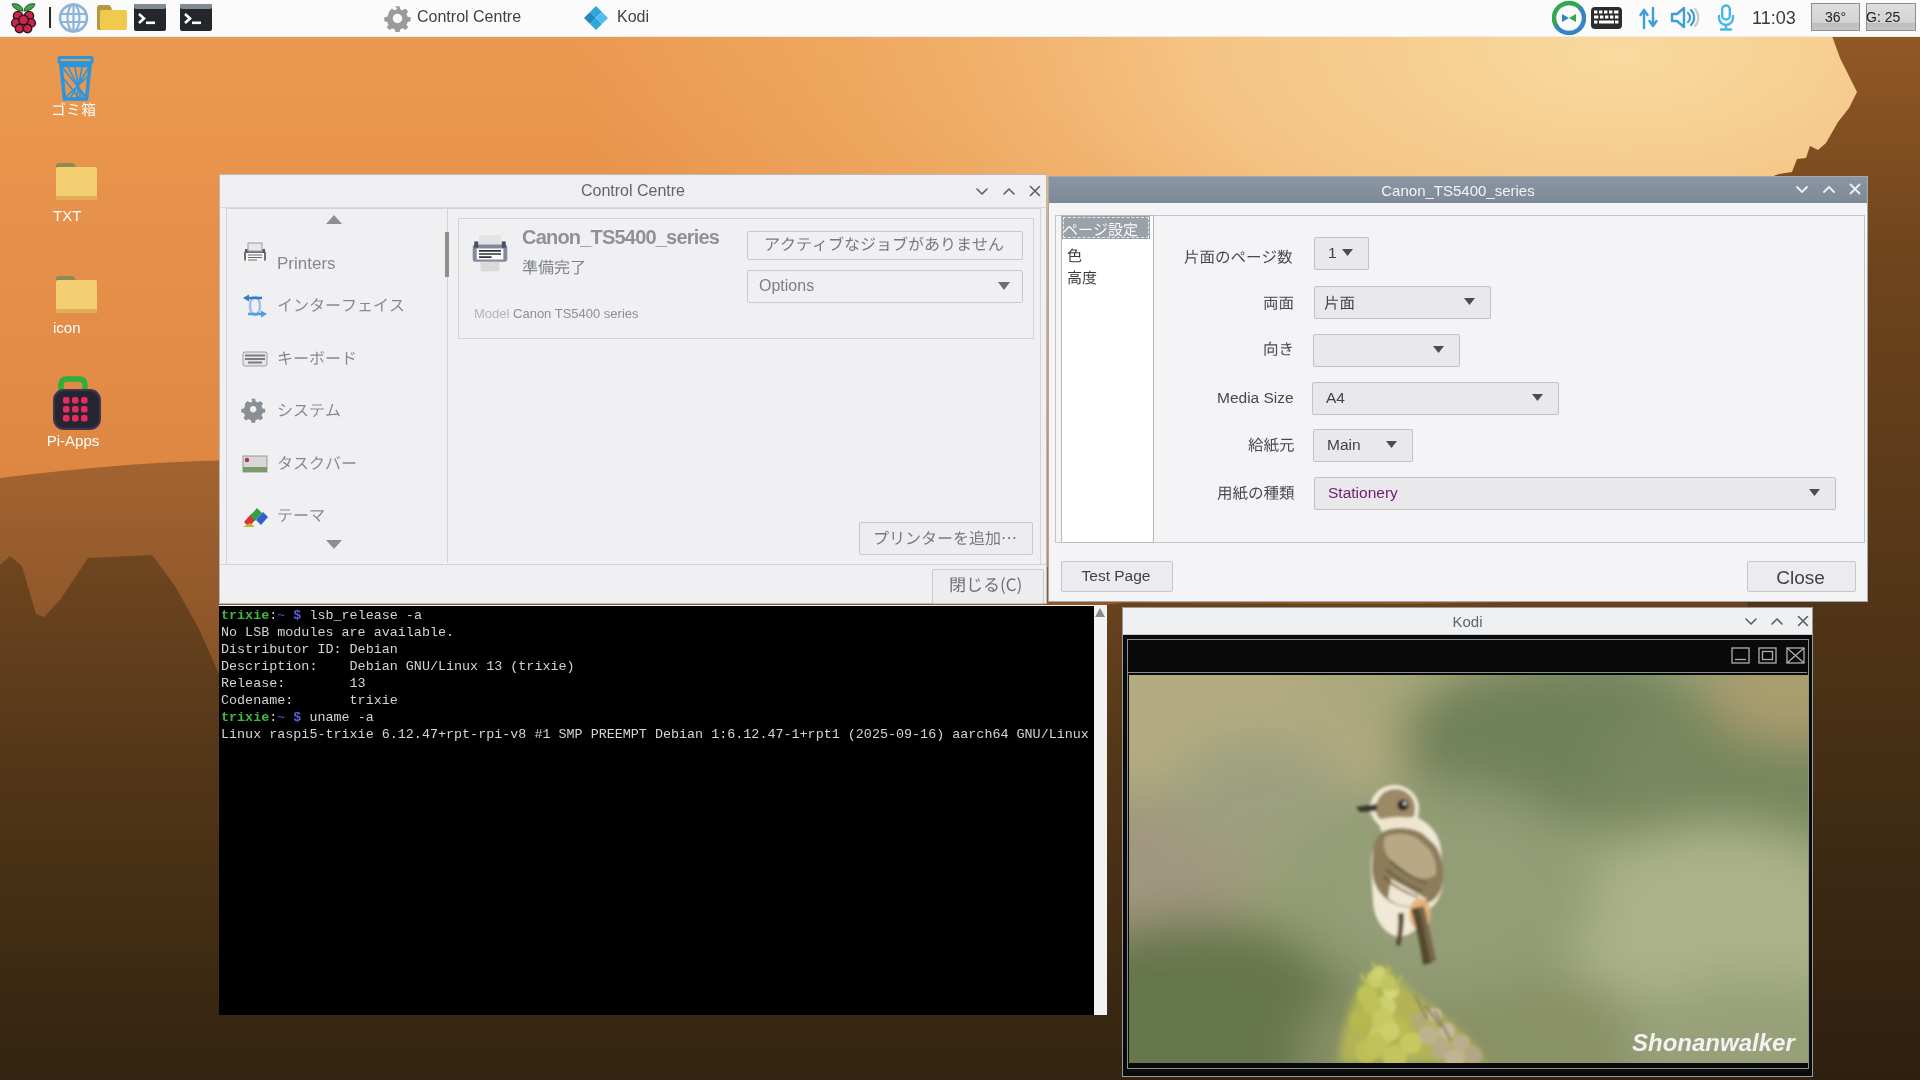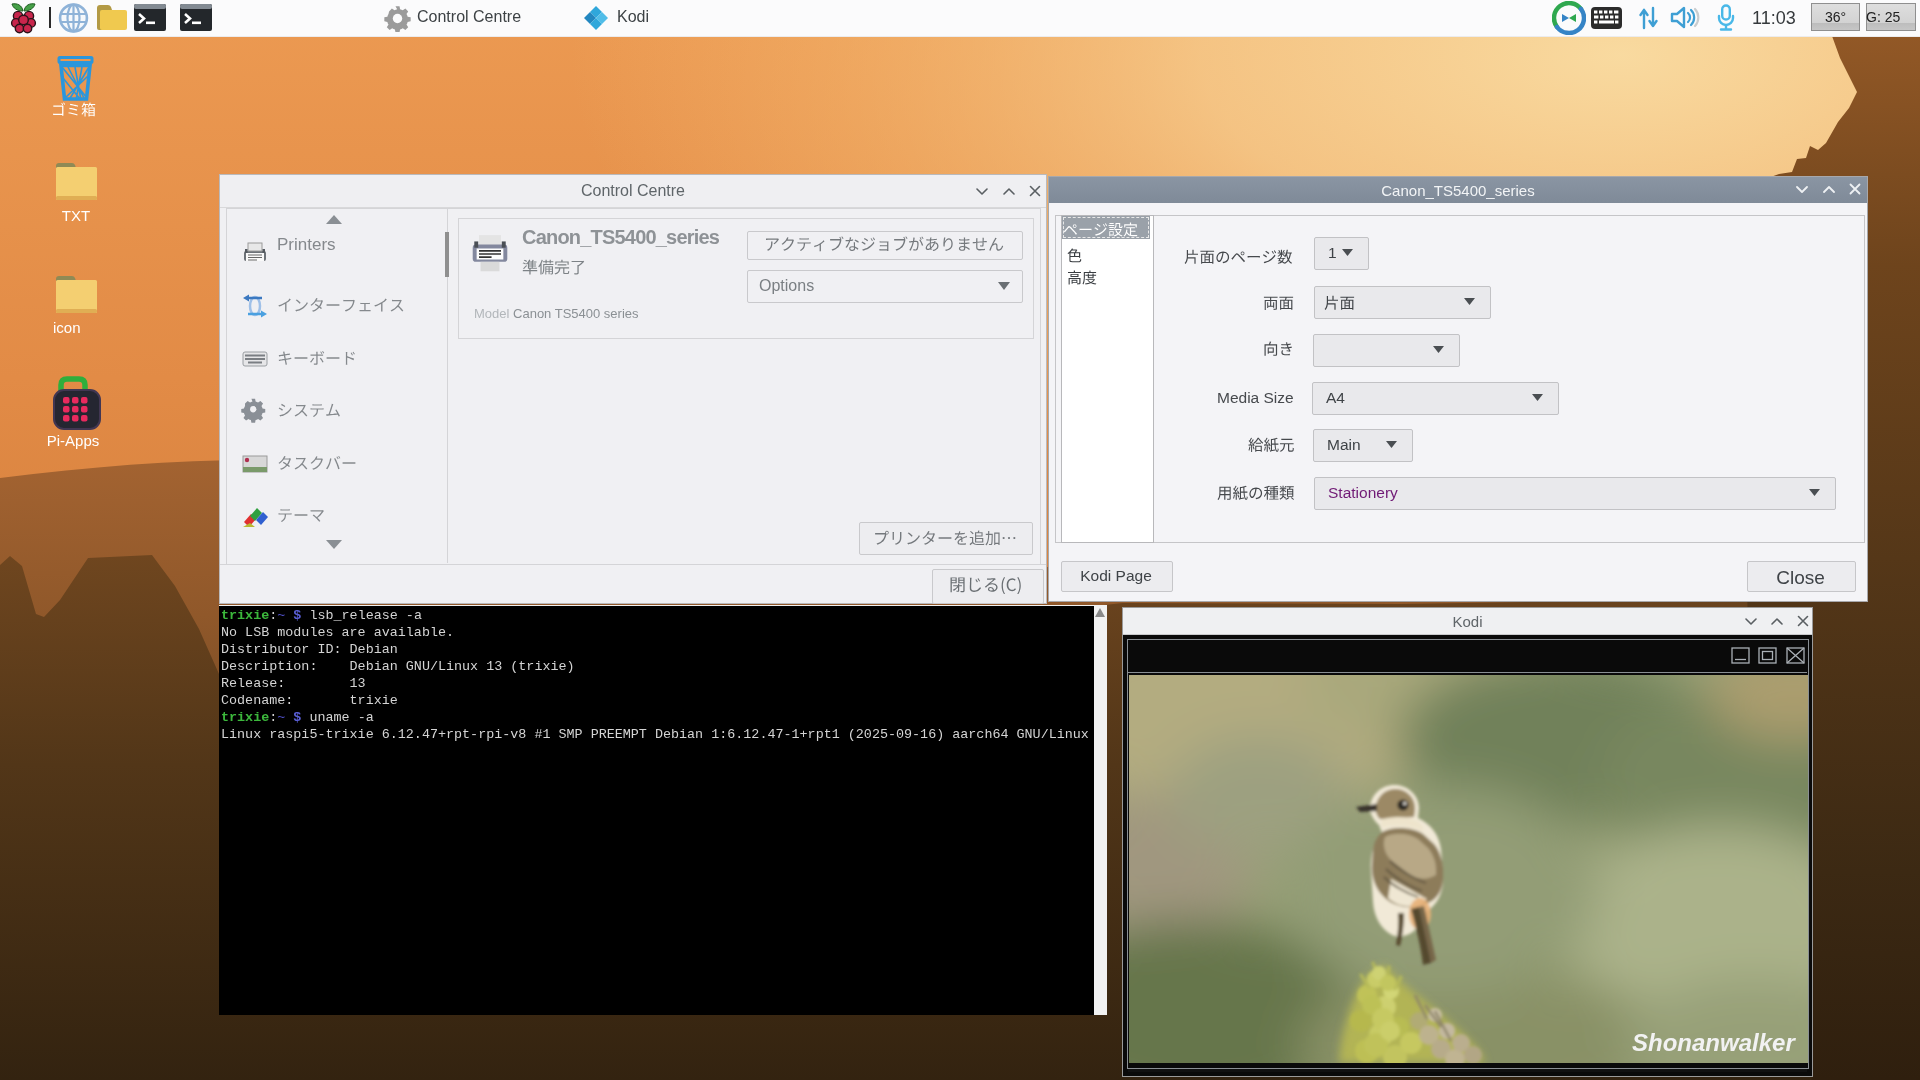--- a/index.html
+++ b/index.html
@@ -80,21 +80,21 @@
       <rect x="36" y="32" width="6.5" height="6.5" rx="2"></rect>
   <rect x="18" y="41" width="6.5" height="6.5" rx="2"></rect>
       <rect x="27" y="41" width="6.5" height="6.5" rx="2"></rect>
       <rect x="36" y="41" width="6.5" height="6.5" rx="2"></rect>
  </g>
 </svg>
 
 <svg style="position:absolute;left:51px;top:101.8px;" width="45" height="15.8" viewBox="0 -13.20 45 15.8">
     <path d="M11 -12.4Q11.2 -12.1 11.4 -11.8Q11.6 -11.4 11.9 -11Q12.1 -10.7 12.2 -10.4L11.4 -10Q11.2 -10.3 11 -10.7Q10.8 -11.1 10.6 -11.4Q10.4 -11.8 10.2 -12ZM12.9 -12.8Q13.1 -12.6 13.3 -12.2Q13.5 -11.8 13.8 -11.5Q14 -11.1 14.1 -10.8L13.3 -10.5Q13.1 -10.9 12.7 -11.5Q12.4 -12.1 12.1 -12.5ZM2.3 -9.8Q2.7 -9.8 3.1 -9.8Q3.6 -9.8 3.9 -9.8H11.3Q11.6 -9.8 11.9 -9.8Q12.2 -9.8 12.4 -9.8Q12.4 -9.5 12.4 -9.2Q12.4 -8.9 12.4 -8.6V-0.9Q12.4 -0.5 12.4 -0Q12.4 0.4 12.4 0.6H11.1Q11.1 0.4 11.1 0Q11.1 -0.3 11.1 -0.7V-8.5H3.9Q3.5 -8.5 3 -8.5Q2.5 -8.5 2.3 -8.5ZM2.1 -1.6Q2.4 -1.5 2.8 -1.5Q3.3 -1.5 3.8 -1.5H11.8V-0.3H3.8Q3.3 -0.3 2.9 -0.2Q2.4 -0.2 2.1 -0.2Z M19.3 -11.4Q19.9 -11.3 20.7 -11.1Q21.5 -11 22.4 -10.8Q23.3 -10.7 24.2 -10.4Q25 -10.2 25.8 -10Q26.6 -9.8 27.2 -9.6L26.7 -8.5Q26.1 -8.7 25.4 -8.9Q24.6 -9.1 23.8 -9.3Q22.9 -9.5 22 -9.7Q21.1 -9.9 20.3 -10Q19.5 -10.2 18.9 -10.2ZM18.6 -7.4Q19.4 -7.3 20.4 -7.1Q21.4 -6.9 22.5 -6.6Q23.5 -6.4 24.5 -6.1Q25.5 -5.8 26.2 -5.6L25.7 -4.4Q25.1 -4.7 24.1 -5Q23.2 -5.2 22.1 -5.5Q21 -5.7 20 -5.9Q19 -6.1 18.2 -6.3ZM17.8 -3Q18.6 -2.9 19.5 -2.7Q20.4 -2.5 21.4 -2.3Q22.5 -2.1 23.4 -1.8Q24.4 -1.6 25.3 -1.3Q26.1 -1 26.7 -0.8L26.2 0.4Q25.6 0.1 24.8 -0.2Q23.9 -0.4 22.9 -0.7Q21.9 -1 20.9 -1.2Q19.9 -1.4 19 -1.6Q18.1 -1.8 17.3 -1.9Z M37.5 -7.8H43.7V1.1H42.6V-6.8H38.5V1.2H37.5ZM30.9 -6.6H37V-5.6H30.9ZM38 -5.3H43.1V-4.4H38ZM38 -2.9H43.1V-2H38ZM38 -0.4H43.1V0.5H38ZM33.5 -8.3H34.6V1.2H33.5ZM34.4 -5.1Q34.6 -5 35 -4.7Q35.4 -4.3 35.8 -4Q36.2 -3.6 36.5 -3.3Q36.9 -2.9 37 -2.8L36.3 -1.9Q36.1 -2.1 35.8 -2.5Q35.5 -2.9 35.1 -3.3Q34.7 -3.7 34.4 -4.1Q34 -4.4 33.8 -4.6ZM32.5 -11.1H37.3V-10.2H32.5ZM38.4 -11.1H44.2V-10.2H38.4ZM32.8 -12.7 33.9 -12.4Q33.6 -11.6 33.2 -10.8Q32.8 -10 32.4 -9.3Q31.9 -8.6 31.5 -8Q31.4 -8.1 31.2 -8.2Q31.1 -8.4 30.9 -8.5Q30.7 -8.6 30.5 -8.7Q31.3 -9.4 31.8 -10.5Q32.4 -11.5 32.8 -12.7ZM38.7 -12.7 39.8 -12.4Q39.4 -11.2 38.8 -10Q38.1 -8.9 37.4 -8.2Q37.3 -8.2 37.1 -8.4Q37 -8.5 36.8 -8.6Q36.6 -8.7 36.5 -8.8Q37.2 -9.5 37.8 -10.5Q38.3 -11.5 38.7 -12.7ZM33.4 -10.4 34.3 -10.8Q34.6 -10.2 34.9 -9.6Q35.2 -9 35.3 -8.5L34.3 -8.1Q34.2 -8.6 34 -9.2Q33.7 -9.9 33.4 -10.4ZM39.6 -10.4 40.5 -10.8Q40.9 -10.3 41.3 -9.6Q41.7 -9 41.9 -8.6L40.9 -8.1Q40.8 -8.6 40.4 -9.2Q40 -9.9 39.6 -10.4ZM33.5 -6.1 34.3 -5.6Q34 -4.7 33.5 -3.8Q33 -2.8 32.4 -1.9Q31.8 -1 31.2 -0.4Q31.1 -0.6 30.9 -0.9Q30.7 -1.1 30.5 -1.3Q31.1 -1.8 31.6 -2.6Q32.2 -3.4 32.7 -4.3Q33.2 -5.2 33.5 -6.1Z" fill="#ffffff"></path>
   </svg>
-<div class="abs" style="left:53px;top:207px;width:46px;text-align:center;font-size:15px;color:#fff">TXT</div>
+<div class="abs" style="left:53px;top:207px;width:46px;text-align:left;font-size:15px;color:#fff">TXT</div>
 <div class="abs" style="left:53px;top:319px;width:46px;text-align:left;font-size:15px;color:#fff">icon</div>
 <div class="abs" style="left:41px;top:432px;width:64px;text-align:center;font-size:15px;color:#fff">Pi-Apps</div>
 <div class="abs" style="left:0;top:0;width:1920px;height:36px;background:#fbfbfc;border-bottom:1px solid #ececee"></div>
 
 <svg class="abs" style="left:9px;top:2px" width="30" height="32" viewBox="0 0 30 32">
  <g fill="#46a048" stroke="#1e5c20" stroke-width="1">
   <path d="M14,9 C8,9 4,6 3,2 C8,1 13,3 14,9 Z"></path>
   <path d="M15,9 C21,9 25,6 26,2 C21,1 16,3 15,9 Z"></path>
  </g>
  <g fill="#c8254c" stroke="#2a1218" stroke-width="1.4">
@@ -356,21 +356,21 @@
       <polygon points="0,0 16,0 8,9" fill="#8a8f94"></polygon>
     </svg>
     <svg class="abs" style="left:21px;top:65px" width="28" height="28" viewBox="0 0 28 28">
       <rect x="3" y="11" width="22" height="10" rx="2" fill="#6d7278"></rect>
       <rect x="7" y="3" width="14" height="8" fill="#e8e8e8" stroke="#9a9a9a"></rect>
       <rect x="5" y="13" width="18" height="8" fill="#fafafa"></rect>
       <path d="M7,15 L21,15 M7,17.5 L21,17.5 M7,20 L16,20" stroke="#666" stroke-width="1.1"></path>
       <rect x="4" y="9" width="2.5" height="4" fill="#555a60"></rect>
       <rect x="21.5" y="9" width="2.5" height="4" fill="#555a60"></rect>
     </svg>
-    <div class="abs" style="left:57px;top:60px;font-size:17px;color:#85898d">Printers</div>
+    <div class="abs" style="left:57px;top:79px;font-size:17px;color:#85898d">Printers</div>
     <svg class="abs" style="left:21px;top:117px" width="28" height="28" viewBox="0 0 28 28">
       <ellipse cx="14" cy="14" rx="5" ry="9" fill="none" stroke="#9fc0e8" stroke-width="2.5"></ellipse>
       <path d="M21,6 L7,6" stroke="#3b78c0" stroke-width="2.5"></path>
       <polygon points="8,2.5 8,9.5 2,6" fill="#3b78c0"></polygon>
       <path d="M7,22 L21,22" stroke="#4aa0e0" stroke-width="2.5"></path>
       <polygon points="20,18.5 20,25.5 26,22" fill="#4aa0e0"></polygon>
     </svg>
     <svg style="position:absolute;left:57px;top:121.9px;" width="128" height="16.8" viewBox="0 -14.08 128 16.8">
       <path d="M1.4 -5.8Q3.5 -6.3 5.2 -7.1Q7 -7.9 8.4 -8.8Q9.2 -9.3 10 -9.9Q10.8 -10.5 11.5 -11.2Q12.2 -11.9 12.7 -12.5L13.8 -11.5Q13.1 -10.8 12.4 -10.1Q11.6 -9.4 10.7 -8.8Q9.8 -8.2 8.9 -7.6Q8 -7.1 6.9 -6.5Q5.8 -5.9 4.5 -5.4Q3.3 -4.9 2 -4.5ZM8.1 -8.1 9.5 -8.5V-1.2Q9.5 -0.9 9.5 -0.6Q9.5 -0.2 9.5 0Q9.6 0.3 9.6 0.5H8Q8 0.3 8.1 0Q8.1 -0.2 8.1 -0.6Q8.1 -0.9 8.1 -1.2Z M19.6 -11.7Q20.1 -11.4 20.6 -11Q21.2 -10.6 21.8 -10.1Q22.4 -9.6 22.9 -9.2Q23.4 -8.8 23.7 -8.4L22.7 -7.4Q22.4 -7.7 21.9 -8.2Q21.4 -8.6 20.9 -9.1Q20.3 -9.6 19.7 -10Q19.2 -10.5 18.7 -10.8ZM18.3 -1Q19.7 -1.2 20.8 -1.6Q22 -2 22.9 -2.4Q23.9 -2.9 24.7 -3.3Q25.9 -4.1 26.9 -5.1Q28 -6.1 28.8 -7.2Q29.5 -8.3 30 -9.2L30.8 -7.9Q30.2 -6.9 29.4 -5.9Q28.6 -4.8 27.6 -3.9Q26.6 -2.9 25.4 -2.2Q24.6 -1.7 23.6 -1.2Q22.7 -0.7 21.6 -0.3Q20.4 0.1 19.1 0.3Z M38.6 -7.3Q39.4 -6.9 40.3 -6.3Q41.1 -5.8 41.9 -5.2Q42.8 -4.6 43.6 -4.1Q44.3 -3.5 44.9 -3L44 -1.9Q43.4 -2.4 42.7 -3Q41.9 -3.6 41.1 -4.2Q40.2 -4.8 39.4 -5.4Q38.5 -6 37.8 -6.4ZM46 -10.3Q45.9 -10.1 45.8 -9.8Q45.7 -9.6 45.6 -9.4Q45.4 -8.6 44.9 -7.6Q44.5 -6.7 44 -5.7Q43.4 -4.8 42.7 -3.9Q41.6 -2.6 40 -1.4Q38.4 -0.1 36.1 0.7L35 -0.3Q36.5 -0.8 37.7 -1.4Q38.9 -2.1 39.9 -2.9Q40.9 -3.7 41.6 -4.6Q42.2 -5.3 42.7 -6.2Q43.2 -7.1 43.6 -8Q44 -8.8 44.2 -9.6H38.3L38.8 -10.7H43.9Q44.2 -10.7 44.4 -10.8Q44.7 -10.8 44.9 -10.9ZM40.6 -12.6Q40.4 -12.2 40.2 -11.9Q40 -11.5 39.9 -11.3Q39.4 -10.4 38.6 -9.4Q37.9 -8.3 36.8 -7.3Q35.8 -6.3 34.5 -5.4L33.5 -6.2Q34.8 -7 35.9 -8.1Q36.9 -9.1 37.6 -10.1Q38.2 -11 38.6 -11.8Q38.7 -12 38.9 -12.3Q39.1 -12.7 39.1 -13Z M49.6 -6.9Q49.9 -6.9 50.2 -6.9Q50.6 -6.9 51 -6.9Q51.4 -6.8 51.9 -6.8Q52.1 -6.8 52.6 -6.8Q53.2 -6.8 53.9 -6.8Q54.6 -6.8 55.4 -6.8Q56.2 -6.8 57 -6.8Q57.9 -6.8 58.6 -6.8Q59.3 -6.8 59.8 -6.8Q60.4 -6.8 60.6 -6.8Q61.2 -6.8 61.7 -6.9Q62.1 -6.9 62.4 -6.9V-5.4Q62.1 -5.4 61.6 -5.4Q61.2 -5.4 60.6 -5.4Q60.4 -5.4 59.8 -5.4Q59.3 -5.4 58.6 -5.4Q57.9 -5.4 57.1 -5.4Q56.2 -5.4 55.4 -5.4Q54.6 -5.4 53.9 -5.4Q53.2 -5.4 52.7 -5.4Q52.1 -5.4 51.9 -5.4Q51.2 -5.4 50.6 -5.4Q50 -5.4 49.6 -5.4Z M77.8 -10.6Q77.7 -10.5 77.6 -10.3Q77.6 -10.1 77.5 -9.8Q77.4 -9.2 77.2 -8.4Q77 -7.7 76.7 -6.9Q76.4 -6.1 76 -5.3Q75.6 -4.5 75.2 -3.9Q74.4 -3 73.5 -2.2Q72.6 -1.4 71.5 -0.8Q70.3 -0.1 68.8 0.4L67.8 -0.8Q69.3 -1.2 70.5 -1.8Q71.6 -2.4 72.5 -3.1Q73.3 -3.9 74 -4.7Q74.6 -5.4 75 -6.4Q75.4 -7.3 75.7 -8.2Q76 -9.2 76.1 -9.9Q75.9 -9.9 75.2 -9.9Q74.6 -9.9 73.8 -9.9Q72.9 -9.9 72 -9.9Q71.1 -9.9 70.2 -9.9Q69.4 -9.9 68.8 -9.9Q68.1 -9.9 67.9 -9.9Q67.4 -9.9 67 -9.9Q66.6 -9.9 66.3 -9.9V-11.3Q66.5 -11.3 66.8 -11.2Q67.1 -11.2 67.4 -11.2Q67.7 -11.2 67.9 -11.2Q68.1 -11.2 68.6 -11.2Q69.1 -11.2 69.8 -11.2Q70.5 -11.2 71.2 -11.2Q72 -11.2 72.8 -11.2Q73.5 -11.2 74.2 -11.2Q74.9 -11.2 75.3 -11.2Q75.8 -11.2 76 -11.2Q76.1 -11.2 76.4 -11.2Q76.6 -11.2 76.8 -11.3Z M83.3 -8.3Q83.5 -8.2 83.8 -8.2Q84.2 -8.2 84.4 -8.2H91.7Q92 -8.2 92.3 -8.2Q92.6 -8.2 92.9 -8.3V-7Q92.6 -7 92.3 -7Q92 -7 91.7 -7H84.4Q84.2 -7 83.8 -7Q83.5 -7 83.3 -7ZM87.3 -0.5V-7.6H88.6V-0.5ZM82.5 -1.2Q82.8 -1.2 83.1 -1.2Q83.4 -1.2 83.6 -1.2H92.5Q92.8 -1.2 93 -1.2Q93.3 -1.2 93.6 -1.2V0.1Q93.3 0.1 93 0.1Q92.7 0.1 92.5 0.1H83.6Q83.4 0.1 83.1 0.1Q82.8 0.1 82.5 0.1Z M97.4 -5.8Q99.5 -6.3 101.2 -7.1Q103 -7.9 104.4 -8.8Q105.2 -9.3 106 -9.9Q106.8 -10.5 107.5 -11.2Q108.2 -11.9 108.7 -12.5L109.8 -11.5Q109.1 -10.8 108.4 -10.1Q107.6 -9.4 106.7 -8.8Q105.8 -8.2 104.9 -7.6Q104 -7.1 102.9 -6.5Q101.8 -5.9 100.5 -5.4Q99.3 -4.9 98 -4.5ZM104.1 -8.1 105.5 -8.5V-1.2Q105.5 -0.9 105.5 -0.6Q105.5 -0.2 105.5 0Q105.6 0.3 105.6 0.5H104Q104 0.3 104.1 0Q104.1 -0.2 104.1 -0.6Q104.1 -0.9 104.1 -1.2Z M124.8 -10.7Q124.7 -10.6 124.6 -10.4Q124.5 -10.2 124.4 -10Q124.1 -9.2 123.6 -8.3Q123.1 -7.3 122.5 -6.4Q121.9 -5.5 121.2 -4.7Q120.3 -3.7 119.3 -2.8Q118.2 -1.8 117.1 -1Q115.9 -0.2 114.6 0.4L113.6 -0.7Q114.9 -1.2 116.1 -2Q117.3 -2.8 118.3 -3.7Q119.4 -4.6 120.2 -5.5Q120.7 -6.1 121.3 -6.9Q121.8 -7.6 122.2 -8.5Q122.7 -9.3 122.8 -9.9Q122.7 -9.9 122.2 -9.9Q121.8 -9.9 121.1 -9.9Q120.4 -9.9 119.7 -9.9Q119 -9.9 118.4 -9.9Q117.7 -9.9 117.2 -9.9Q116.8 -9.9 116.6 -9.9Q116.3 -9.9 116 -9.9Q115.6 -9.9 115.4 -9.9Q115.1 -9.9 115 -9.8V-11.3Q115.1 -11.3 115.4 -11.3Q115.7 -11.2 116 -11.2Q116.4 -11.2 116.6 -11.2Q116.8 -11.2 117.2 -11.2Q117.7 -11.2 118.4 -11.2Q119 -11.2 119.7 -11.2Q120.4 -11.2 121.1 -11.2Q121.7 -11.2 122.2 -11.2Q122.6 -11.2 122.8 -11.2Q123.2 -11.2 123.5 -11.2Q123.8 -11.3 124 -11.3ZM121.4 -5.6Q122.1 -5 122.8 -4.4Q123.5 -3.7 124.1 -3Q124.8 -2.3 125.4 -1.7Q126 -1 126.4 -0.5L125.3 0.4Q124.7 -0.3 123.9 -1.2Q123.1 -2.1 122.3 -3Q121.4 -3.9 120.5 -4.6Z" fill="#85898d"></path>
     </svg>
@@ -514,15 +514,15 @@
     <svg class="abs" style="left:337px;top:264px" width="11" height="7" viewBox="0 0 11 7">
       <polygon points="0,0 11,0 5.5,7" fill="#4a4e52"></polygon>
     </svg>
     <div class="abs" style="left:278px;top:259px;font-size:15.5px;color:#3f4347">Main</div>
     <div class="abs" style="left:265px;top:300px;width:520px;height:31px;background:#e9e9ec;border:1px solid #c2c2c5;border-radius:2px"></div>
     <svg class="abs" style="left:760px;top:312px" width="11" height="7" viewBox="0 0 11 7">
       <polygon points="0,0 11,0 5.5,7" fill="#4a4e52"></polygon>
     </svg>
     <div class="abs" style="left:279px;top:307px;font-size:15.5px;color:#701a75">Stationery</div>
     <div class="abs" style="left:12px;top:384px;width:110px;height:29px;background:#ececef;border:1px solid #c6c6c9;border-radius:2px"></div>
-    <div class="abs" style="left:12px;top:390px;width:110px;text-align:center;font-size:15.5px;color:#3f4347">Kodi Page</div>
+    <div class="abs" style="left:12px;top:390px;width:110px;text-align:center;font-size:15.5px;color:#3f4347">Test Page</div>
     <div class="abs" style="left:698px;top:384px;width:107px;height:29px;background:#ececef;border:1px solid #c6c6c9;border-radius:2px"></div>
     <div class="abs" style="left:698px;top:390px;width:107px;text-align:center;font-size:19px;color:#3f4347">Close</div>
   </div>
 </body></html>

